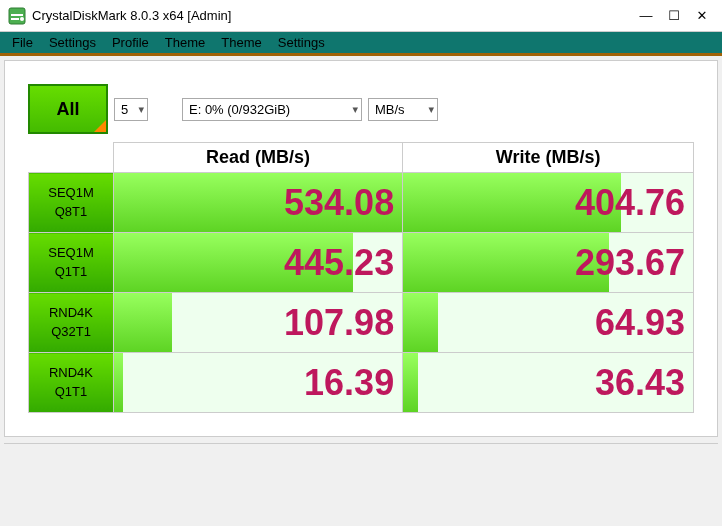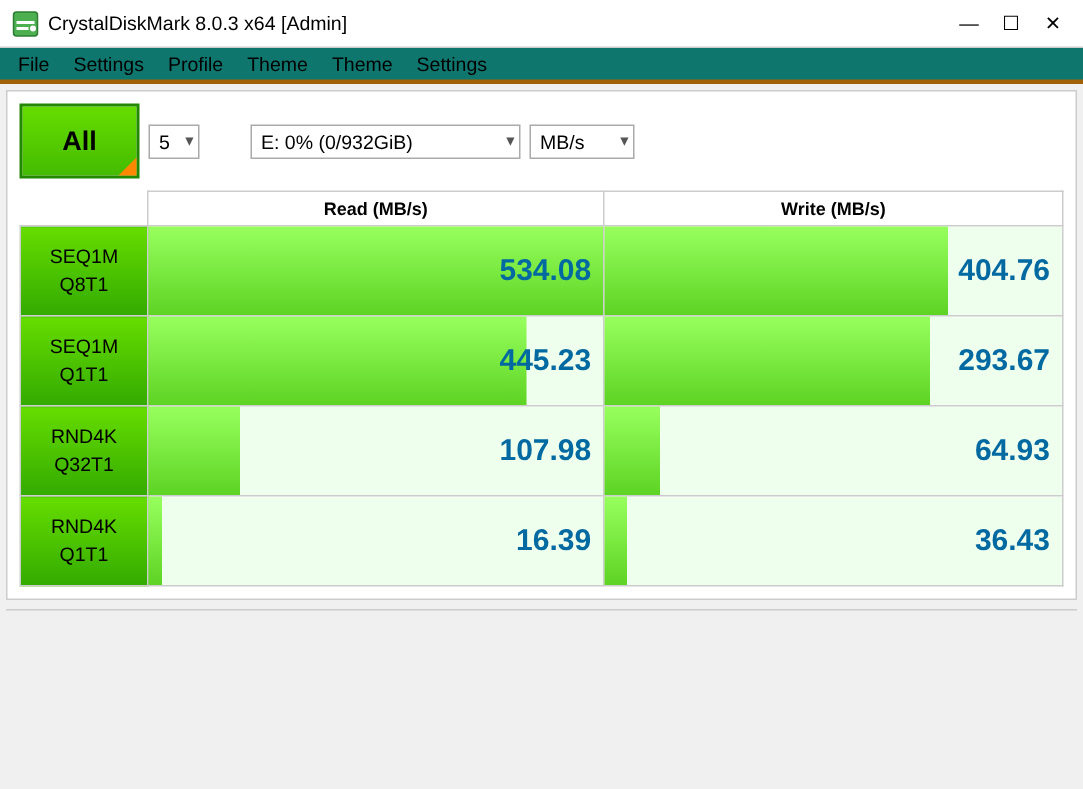--- a/index.html
+++ b/index.html
@@ -65,21 +65,21 @@
     .menu-item {
       padding: 2px 8px;
       cursor: pointer;
       font-size: 13px;
       color: #000;
     }
 
     
     .main {
       background: #fff;
-      padding: 8px;
+      padding: 23px;
       margin: 4px;
       border: 1px solid #ccc;
     }
 
     
     .controls-row {
       display: flex;
       align-items: center;
       gap: 6px;
       margin-bottom: 8px;
@@ -139,21 +139,21 @@
       margin-left: 28px;
     }
 
     
     .bench-table {
       width: 100%;
       border-collapse: collapse;
     }
     .bench-table th {
       font-weight: bold;
-      font-size: 12px;
+      font-size: 18px;
       text-align: center;
       padding: 4px;
       background: #fff;
       border: 1px solid #ccc;
     }
     .bench-table td {
       border: 1px solid #ccc;
       padding: 0;
       vertical-align: middle;
     }
@@ -180,23 +180,23 @@
       left: 0;
       height: 100%;
       background: linear-gradient(to bottom, #88ff44, #44cc00);
       opacity: 0.85;
     }
     .value-text {
       position: absolute;
       right: 8px;
       top: 50%;
       transform: translateY(-50%);
-      font-size: 20px;
+      font-size: 36px;
       font-weight: bold;
-      color: #0369a1;
+      color: #be185d;
       z-index: 1;
       white-space: nowrap;
     }
 
     
     .status-bar {
       height: 24px;
       background: #f0f0f0;
       border-top: 1px solid #ccc;
       margin: 4px;

